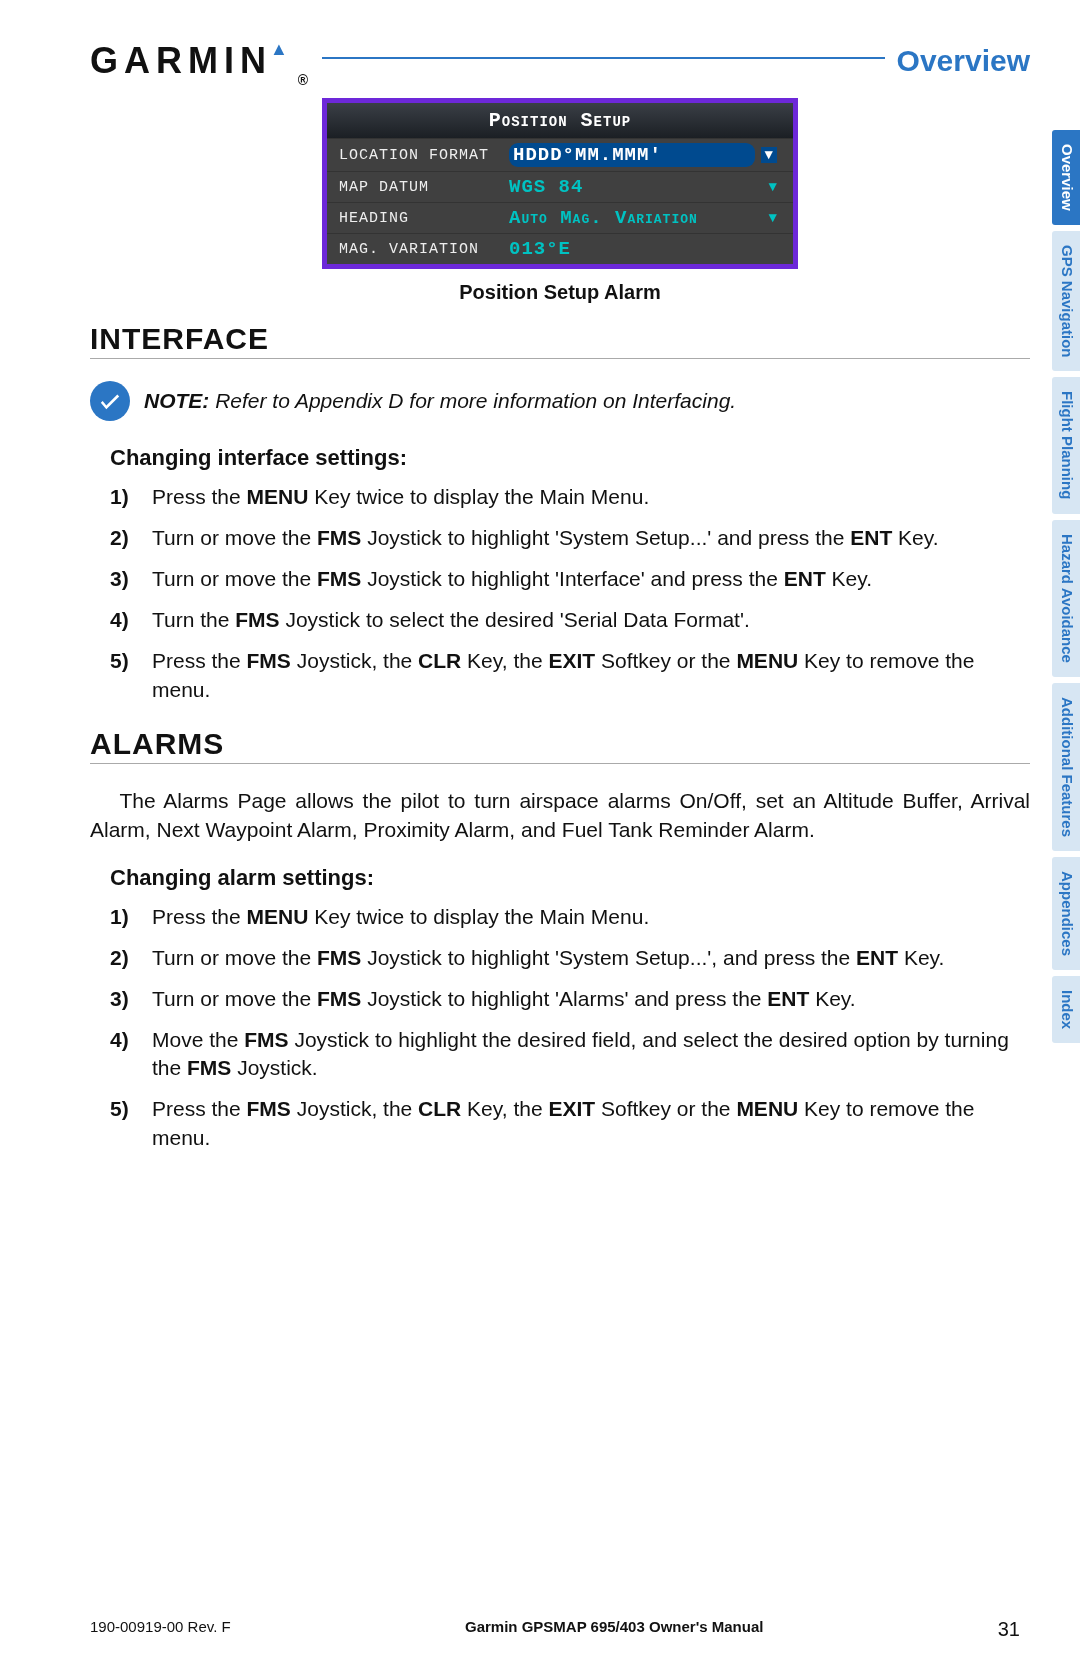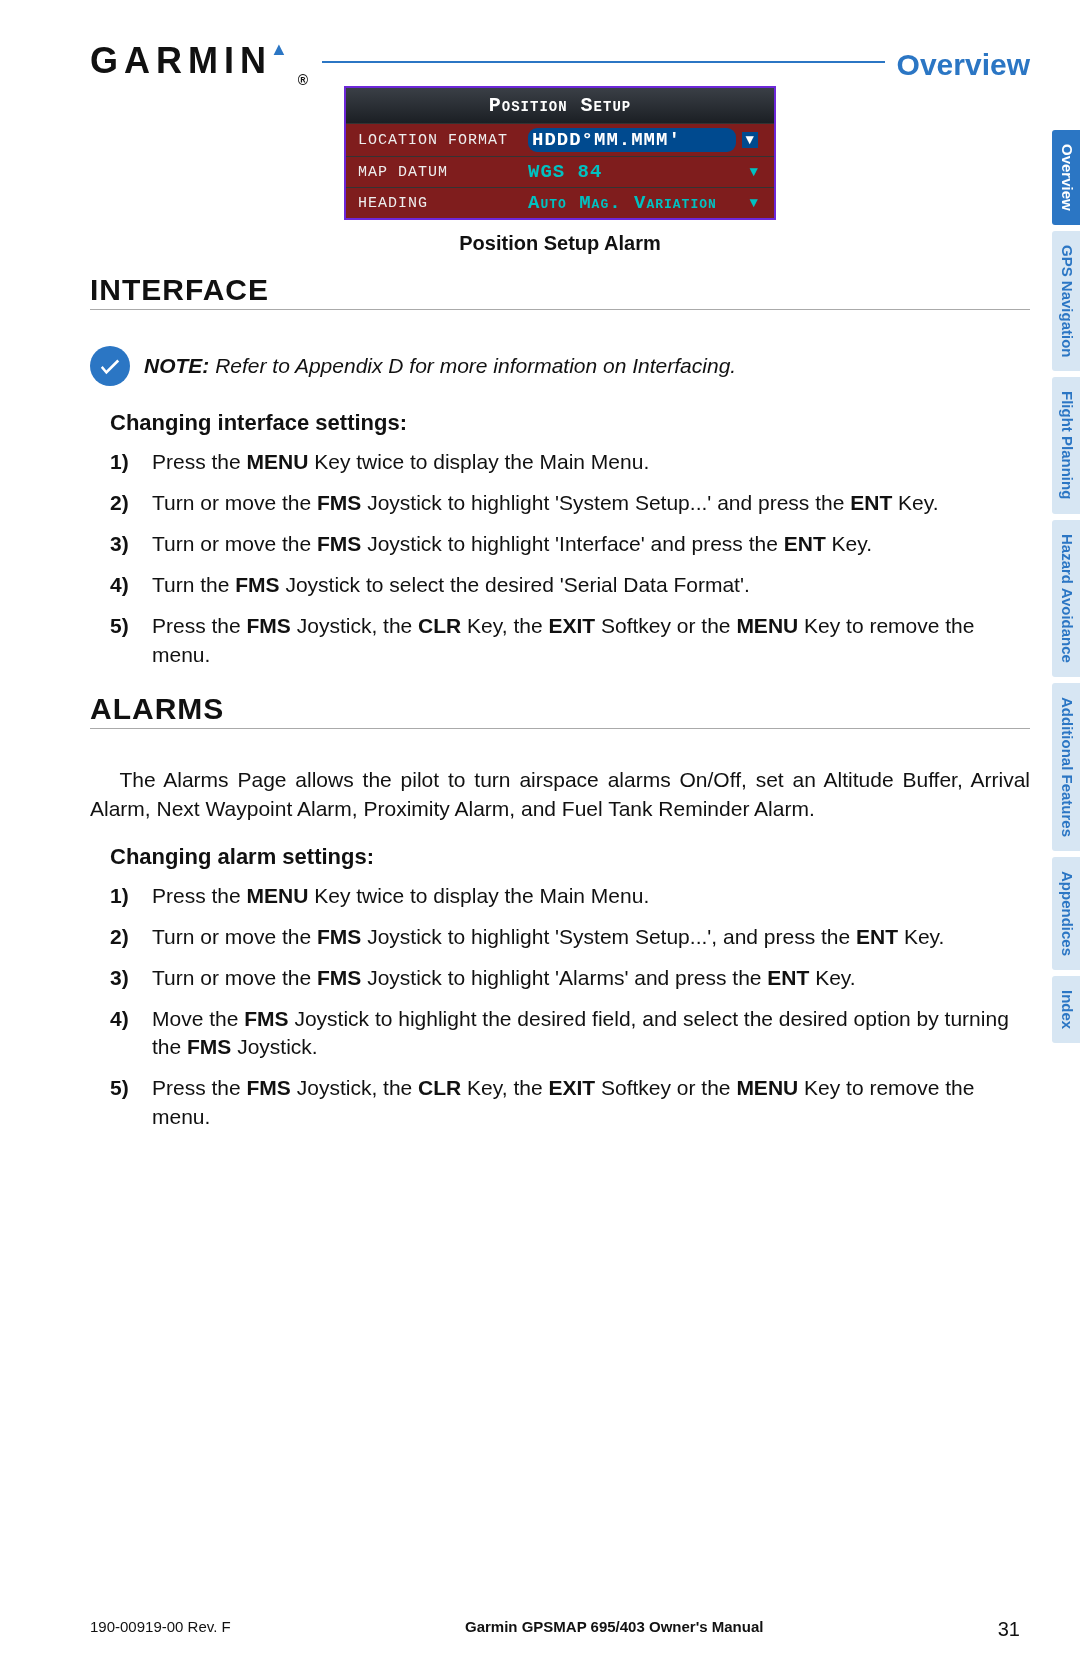--- a/index.html
+++ b/index.html
@@ -11,23 +11,23 @@
     position: relative;
     color: #111;
   }
   .page {
     padding: 40px 50px 30px 90px;
     position: relative;
     height: 100%;
   }
   .header {
     display: flex;
-    align-items: flex-end;
+    align-items: center;
     justify-content: space-between;
-    margin-bottom: 4px;
+    margin-bottom: 16px;
   }
   .logo {
     font-family: Arial, sans-serif;
     font-weight: 600;
     font-size: 36px;
     letter-spacing: 6px;
     position: relative;
     display: flex;
     align-items: flex-end;
   }
@@ -85,24 +85,24 @@
     border-top-left-radius: 3px;
     border-bottom-left-radius: 3px;
   }
   .tab.active {
     background: #2b76c4;
     color: #fff;
   }
 
   
   .screenshot {
-    width: 432px;
+    width: 476px;
     margin: 0 auto 10px auto;
-    background: #7f1d1d;
-    border: 2px solid #6d28d9;
+    background: #404040;
+    border: 5px solid #6d28d9;
     font-family: "Courier New", monospace;
     color: #e8e8e8;
     font-size: 18px;
   }
   .screenshot .titlebar {
     text-align: center;
     color: #fff;
     font-weight: bold;
     padding: 6px 0;
     letter-spacing: 1px;
@@ -152,21 +152,21 @@
     font-size: 20px;
     margin: 12px 0 18px 0;
   }
 
   h2.section {
     font-size: 30px;
     font-weight: 700;
     letter-spacing: 1px;
     border-bottom: 1px solid #aaa;
     padding-bottom: 2px;
-    margin-bottom: 36px;
+    margin-bottom: 22px;
     margin-top: 8px;
   }
 
   .note-row {
     display: flex;
     align-items: center;
     gap: 14px;
     margin-bottom: 24px;
   }
   .note-icon {
@@ -264,20 +264,24 @@
         <div class="row">
           <div class="lbl">MAP DATUM</div>
           <div class="val">WGS 84</div>
           <div class="drop">▼</div>
         </div>
         <div class="row">
           <div class="lbl">HEADING</div>
           <div class="val">Auto Mag. Variation</div>
           <div class="drop">▼</div>
         </div>
+        <div class="row">
+          <div class="lbl">MAG. VARIATION</div>
+          <div class="val">013°E</div>
+        </div>
       </div>
   </div>
   <div class="caption">Position Setup Alarm</div>
 
   <h2 class="section">INTERFACE</h2>
 
   <div class="note-row">
     <div class="note-icon">
       <svg viewBox="0 0 24 24">
           <path fill="#fff" d="M4 12l4 5L20 5l2 2L8 21 2 14z"></path>

